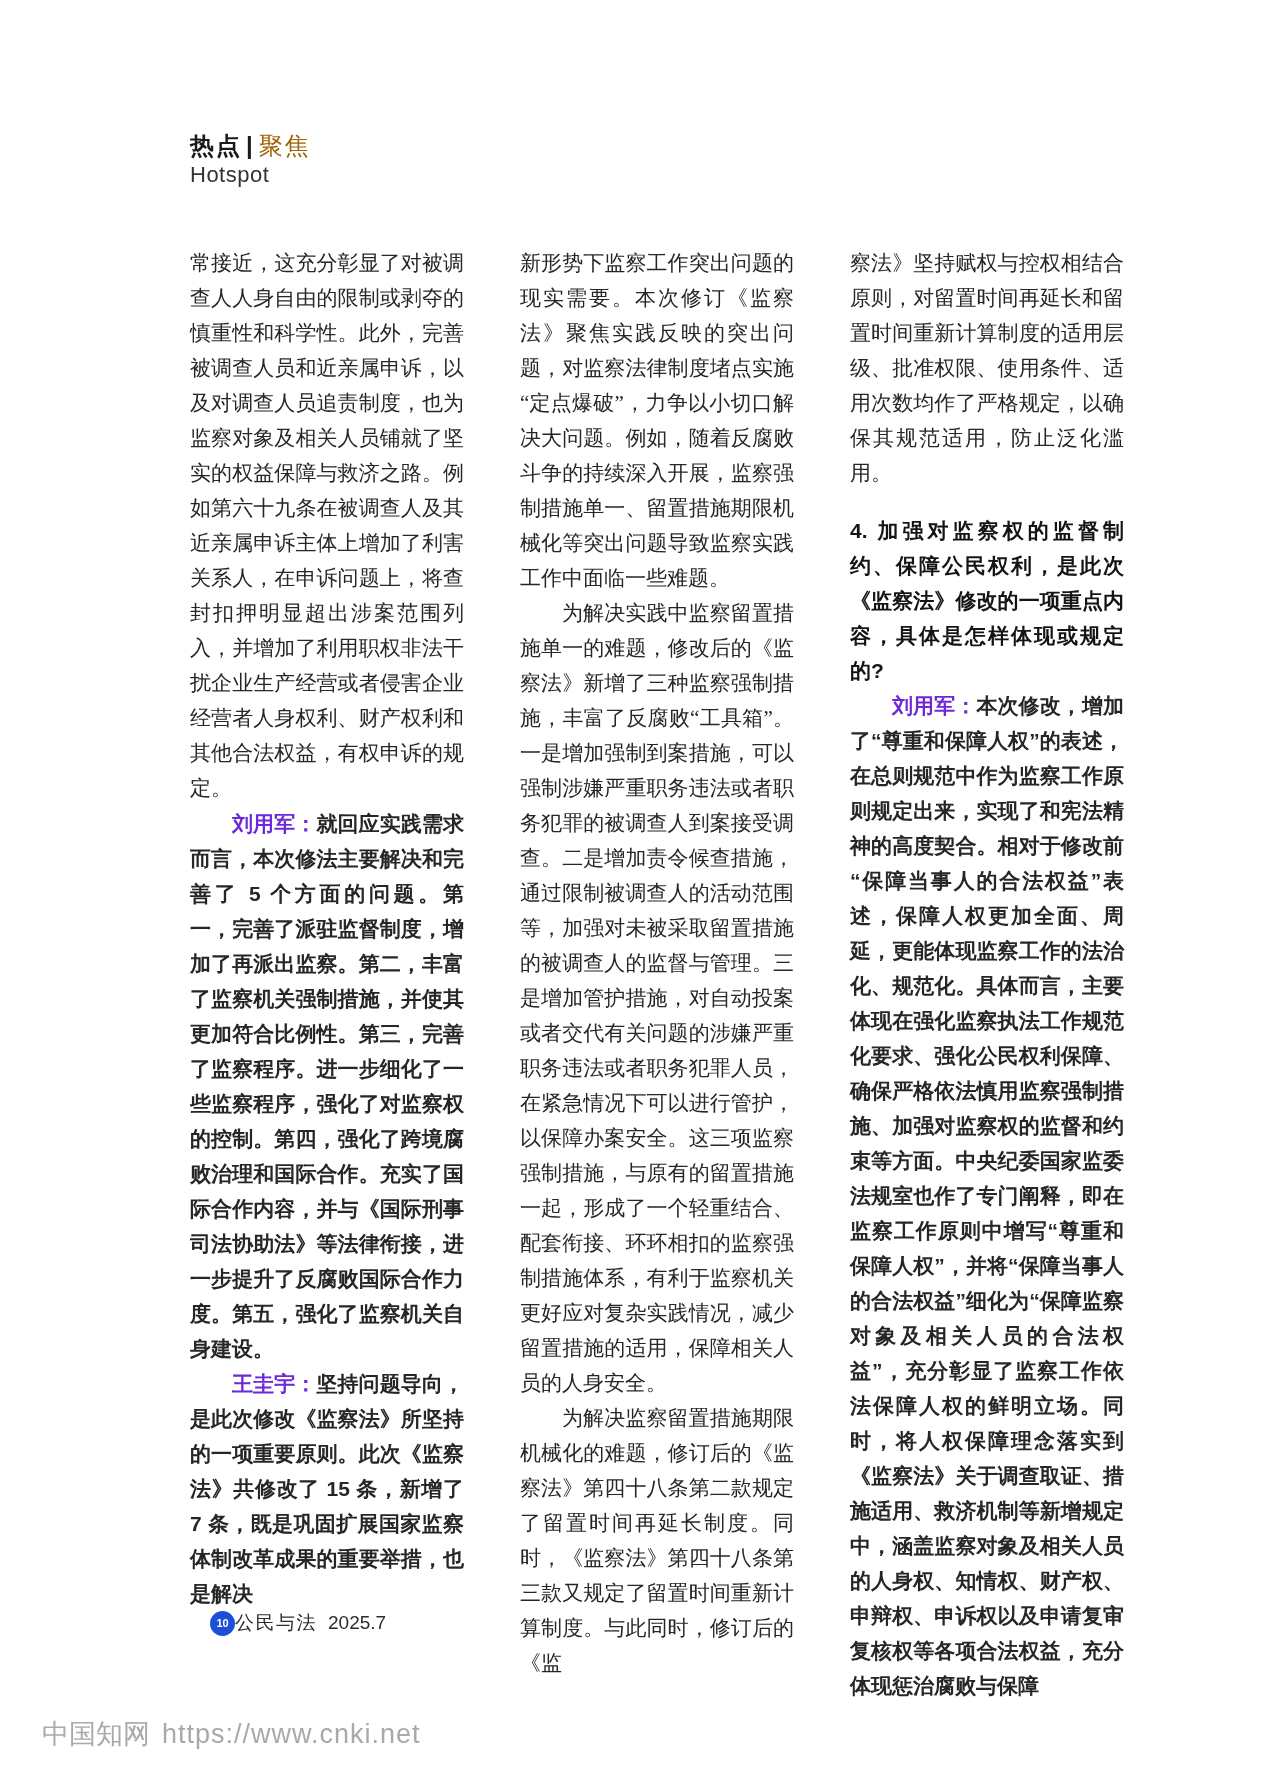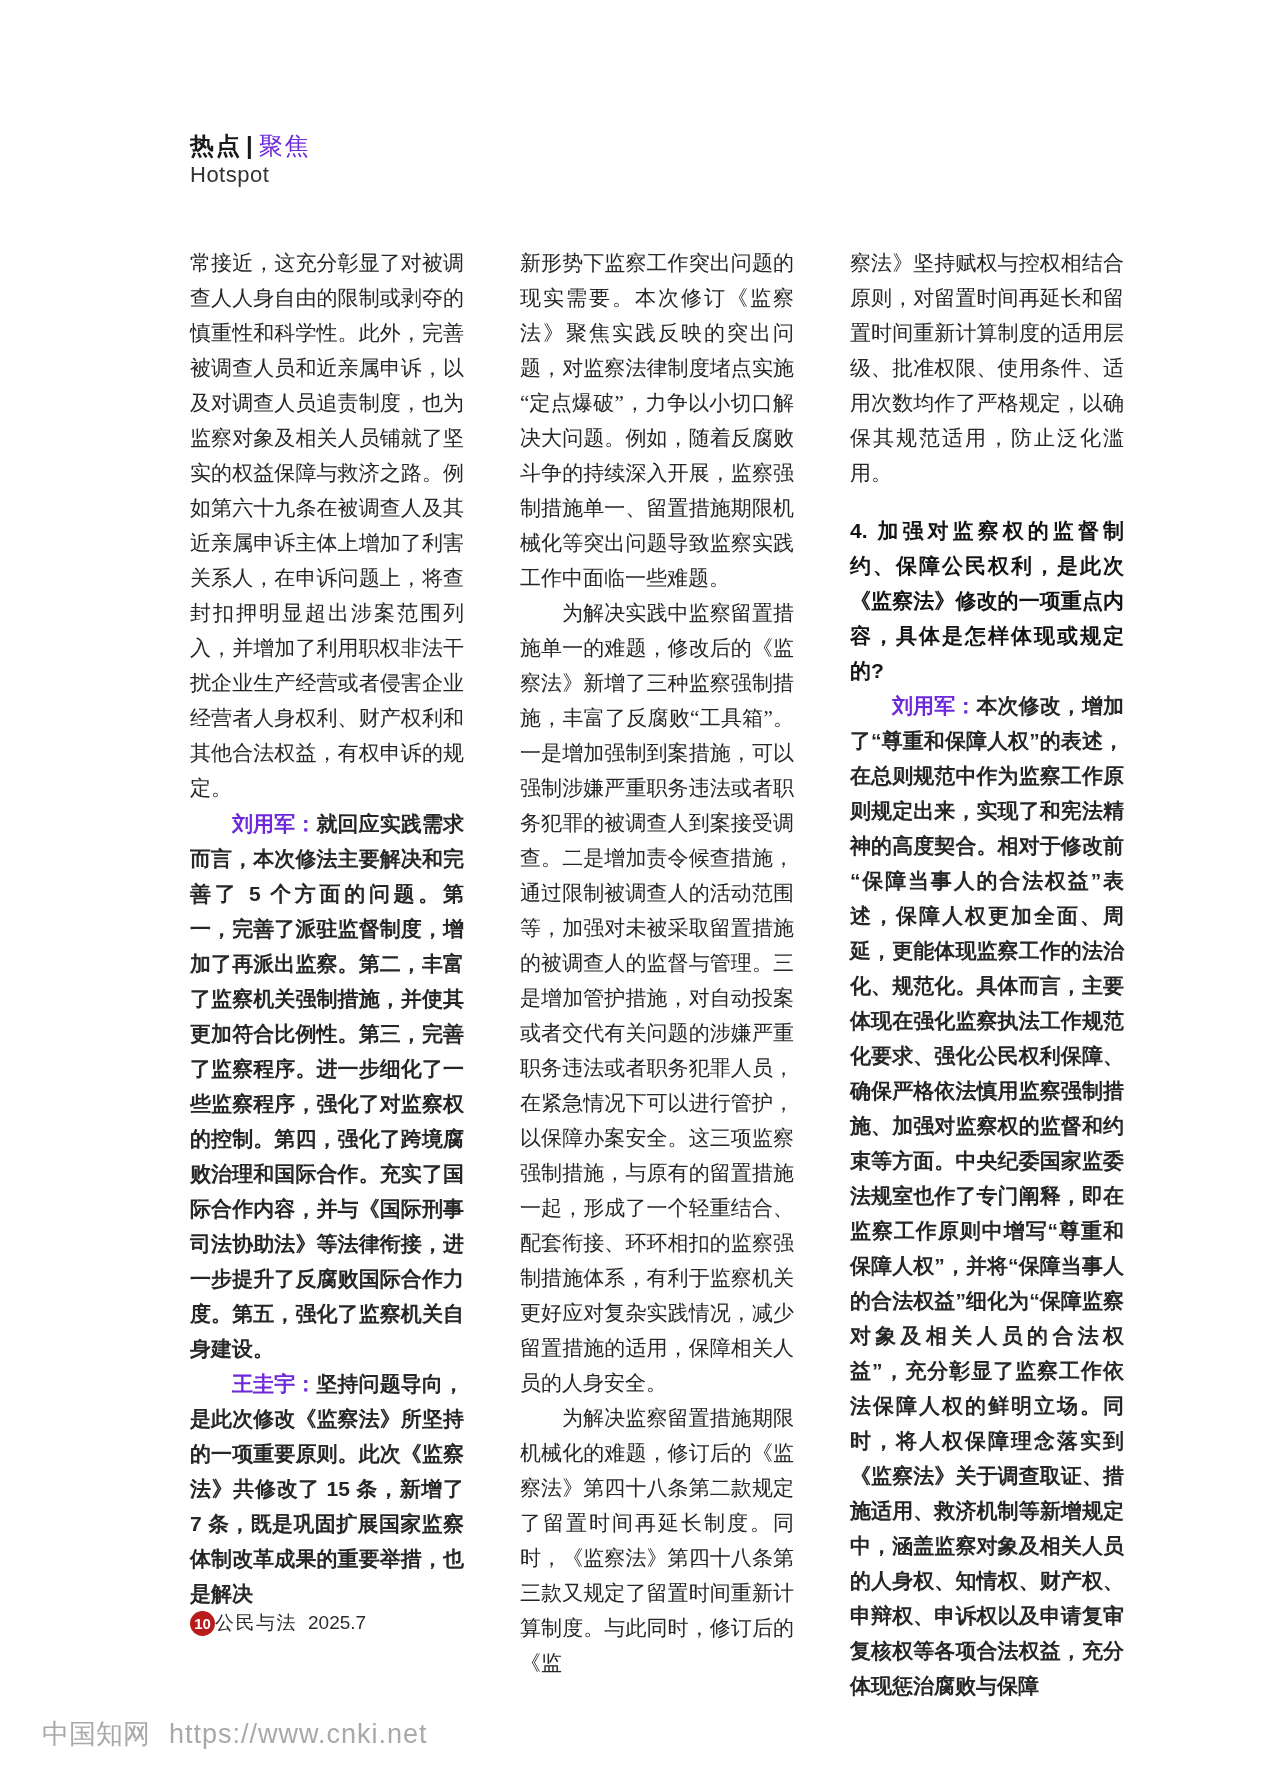--- a/index.html
+++ b/index.html
@@ -15,21 +15,21 @@
 
   
   .header { position:absolute; left:190px; top:132px; }
   .title-zh {
     font-family:"Liberation Sans", sans-serif;
     font-size:24px; line-height:28px; color:#1a1a1a; letter-spacing:2px;
     white-space:nowrap;
   }
   .title-zh .bold { font-weight:bold; }
   .title-zh .bar  { font-weight:bold; margin:0 4px; }
-  .title-zh .light{ font-weight:normal; color:#6d28d9; }
+  .title-zh .light{ font-weight:normal; color:#a16207; }
   .title-en {
     font-family:"Liberation Sans", sans-serif;
     font-size:22px; line-height:26px; color:#333333; margin-top:2px; letter-spacing:0.5px;
   }
 
   
   .columns {
     position:absolute; left:190px; top:246px;
     width:894px;
     display:flex; gap:56px;
@@ -53,35 +53,35 @@
   }
 
   
   .footer {
     position:absolute; left:190px; top:1610px;
     display:flex; align-items:center;
     font-family:"Liberation Sans", sans-serif;
   }
   .pagenum {
     width:25px; height:25px; border-radius:50%;
-    background:#b91c1c; color:#ffffff;
-    font-size:15px; font-weight:bold;
-    display:flex; align-items:center; justify-content:center;
+    background:#1d4ed8; color:#ffffff;
+    font-size:11px; font-weight:bold;
+    display:flex; align-items:center; justify-content:center;margin-left:20px;
   }
   .journal { font-size:19px; color:#2b2b2b; letter-spacing:1.5px; }
   .issue   { margin-left:11px; font-size:19px; color:#2b2b2b; }
 
   
   .watermark {
     position:absolute; left:42px; top:1718px;
     font-family:"Liberation Sans", sans-serif;
     color:#a9a9a9; font-size:27px; line-height:32px;
     display:flex; align-items:baseline;justify-content:space-between;
   }
-  .wm-url { margin-left:19px; letter-spacing:1px; }
+  .wm-url { margin-left:12px; letter-spacing:1px; }
 </style>
 </head>
 <body>
 
 <div class="page">
 
   <div class="header">
     <div class="title-zh">
       <span class="bold">热点</span><span class="bar">|</span><span class="light">聚焦</span>
     </div>

